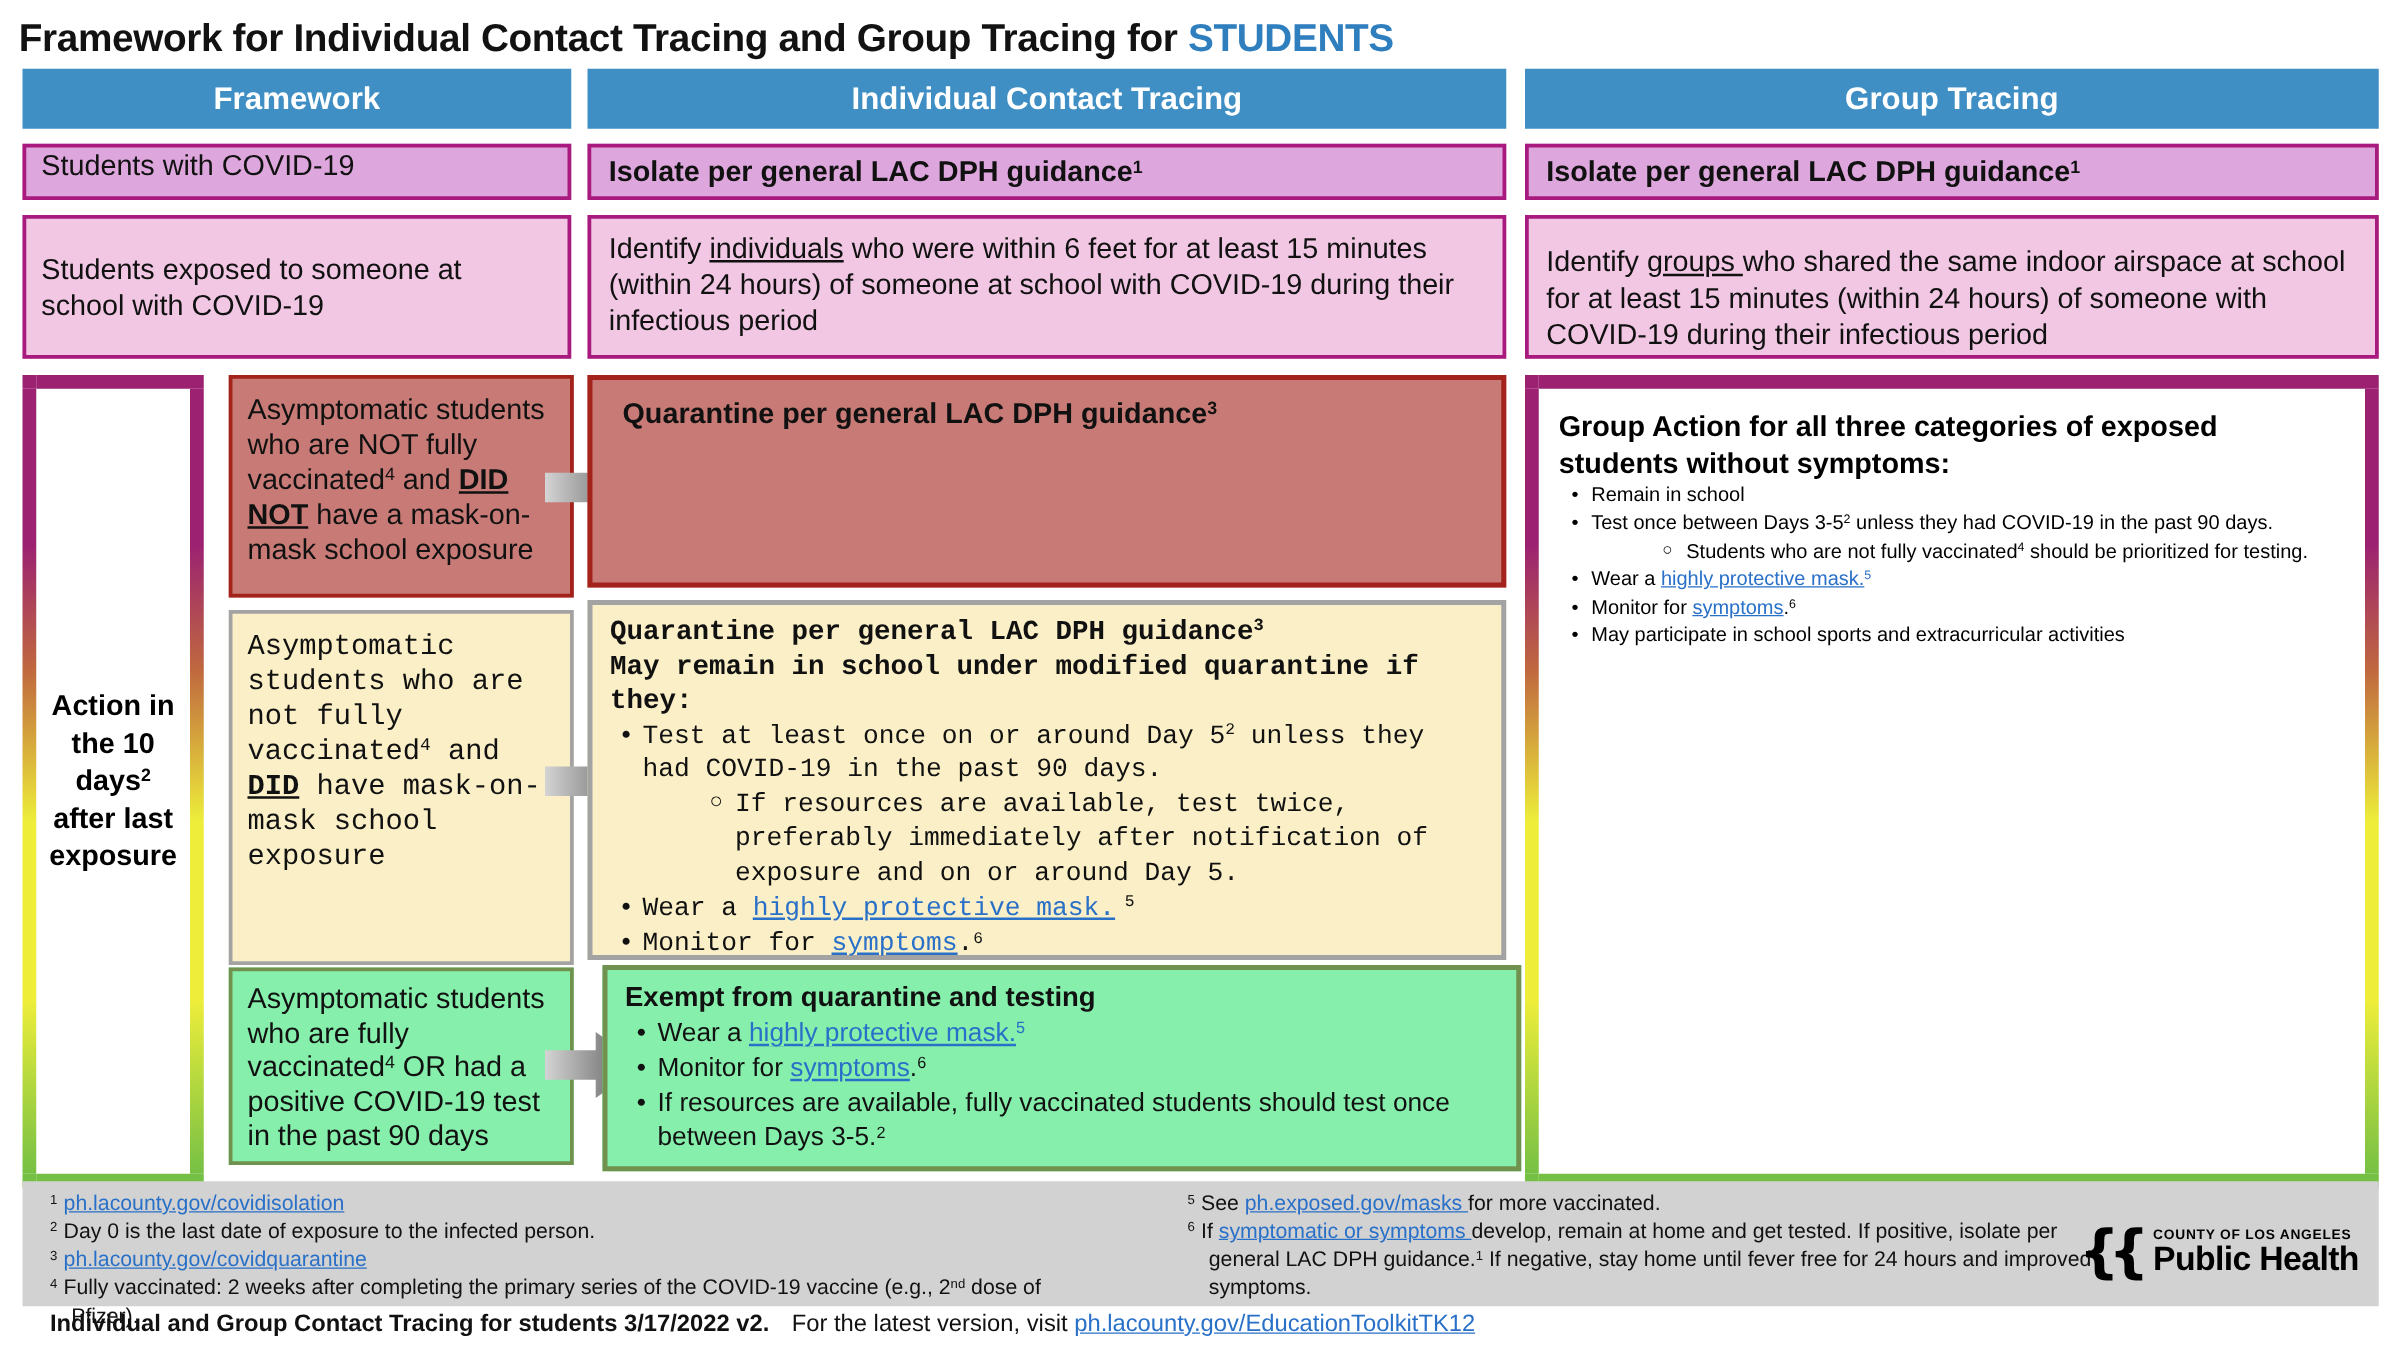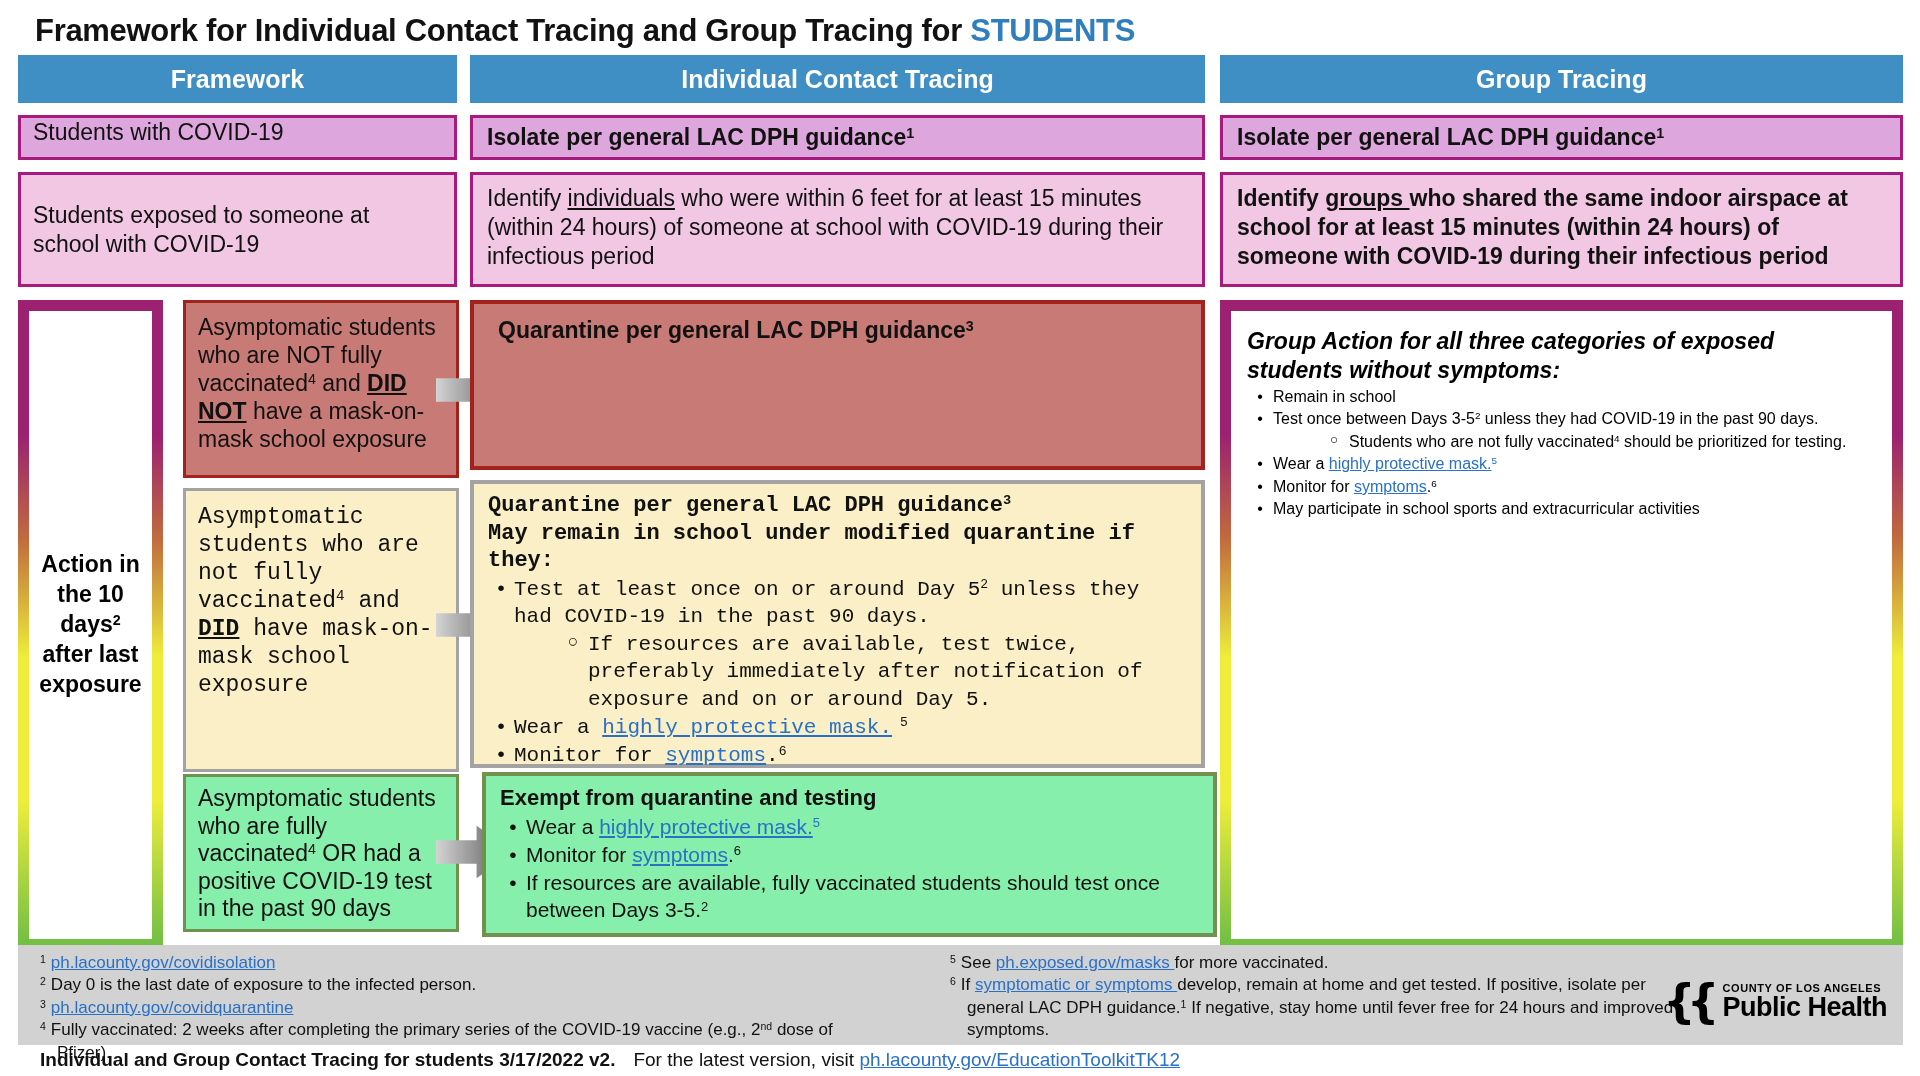--- a/index.html
+++ b/index.html
@@ -1,20 +1,20 @@
 <!DOCTYPE html>
 <html><head>
 <meta charset="utf-8">
 <style>
   * { box-sizing: border-box; margin: 0; padding: 0; }
   body { background: #ffffff; font-family: "Liberation Sans", sans-serif; }
   #canvas { position: relative; width: 1920px; height: 1076px; background: #fff; overflow: hidden; }
 
   
-  .page-title { position: absolute; left: 35px; top: 13px; font-size: 31px; font-weight: 700; color: #121212; letter-spacing: -0.3px; }
+  .page-title { position: absolute; left: 15px; top: 13px; font-size: 31px; font-weight: 700; color: #121212; letter-spacing: -0.3px; }
   .page-title .hl { color: #2F7FBE; }
 
   
   .col-hdr { position: absolute; top: 55px; height: 48px; background: #3F8FC5; color: #fff; font-weight: 700; font-size: 25px; display: flex; align-items: center; justify-content: center; }
   #hdr-fw  { left: 18px;  width: 439px; }
   #hdr-ict { left: 470px; width: 735px; }
   #hdr-gt  { left: 1220px; width: 683px; }
 
   
   .box { position: absolute; font-size: 23px; color: #111; line-height: 1.25; }
@@ -24,21 +24,21 @@
   .redbox { background: #C87B76; border: 3px solid #A3231C; }
   .yellowbox { background: #FAEFC6; border: 3px solid #a3a3a3; font-family: Liberation Mono, monospace; }
   .greenbox  { background: #86efac; border: 3px solid #71924E; }
 
   #iso-fw  { left: 18px;  top: 115px; width: 439px; height: 45px; display: flex; padding: 0 12px; }
   #iso-ict { left: 470px; top: 115px; width: 735px; height: 45px; display: flex; align-items: center; padding: 0 14px; }
   #iso-gt  { left: 1220px; top: 115px; width: 683px; height: 45px; display: flex; align-items: center; padding: 0 14px; }
 
   #exp-fw  { left: 18px;  top: 172px; width: 439px; height: 115px; display: flex; align-items: center; padding: 0 12px; }
   #exp-ict { left: 470px; top: 172px; width: 735px; height: 115px; padding: 9px 14px; }
-  #exp-gt  { left: 1220px; top: 172px; width: 683px; height: 115px; padding: 9px 14px; font-weight: bold; }
+  #exp-gt  { left: 1220px; top: 172px; width: 683px; height: 115px; padding: 20px 14px; }
 
   
   .grad-frame { position: absolute; background: #fff; border: 11px solid; border-image: linear-gradient(180deg, #9C2271 0%, #9C2271 20%, #C0693E 36%, #EDED3A 55%, #EDED3A 78%, #74C044 100%) 1; }
   #action-box { left: 18px; top: 300px; width: 145px; height: 650px; display: flex; align-items: center; justify-content: center; text-align: center; padding: 0 5px; }
   #action-box .lbl { font-size: 23px; font-weight: 700; line-height: 1.3; }
   #group-box { left: 1220px; top: 300px; width: 683px; height: 650px; padding: 16px 16px; }
 
   
   #cat-red    { left: 183px; top: 300px; width: 276px; height: 178px; padding: 10px 12px; line-height: 1.22; }
   #cat-yellow { left: 183px; top: 488px; width: 276px; height: 284px; padding: 12px 12px; line-height: 1.22; }
@@ -176,21 +176,21 @@
           <span class="li-content"><span>Monitor for </span><a class="lnk">symptoms</a><span>.</span><span class="r-sup">6</span></span>
         </div>
         <div class="li lv1">
           <span class="marker">•</span>
           <span class="li-content"><span>If resources are available, fully vaccinated students should test once between Days 3-5.</span><span class="r-sup">2</span></span>
         </div>
       </div>
   </div>
 
   <div class="grad-frame" id="group-box">
-    <div class="act-title" style="font-size:23px;font-style:italic;"><span class="r-b">Group Action for all three categories of exposed students without symptoms:</span></div>
+    <div class="act-title" style="font-size:23px;"><span class="r-b">Group Action for all three categories of exposed students without symptoms:</span></div>
     <div>
         <div class="li lv1">
           <span class="marker">•</span>
           <span class="li-content"><span>Remain in school</span></span>
         </div>
         <div class="li lv1">
           <span class="marker">•</span>
           <span class="li-content"><span>Test once between Days 3-5</span><span class="r-sup">2</span><span> unless they had COVID-19 in the past 90 days.</span></span>
         </div>
         <div class="li lv2">

